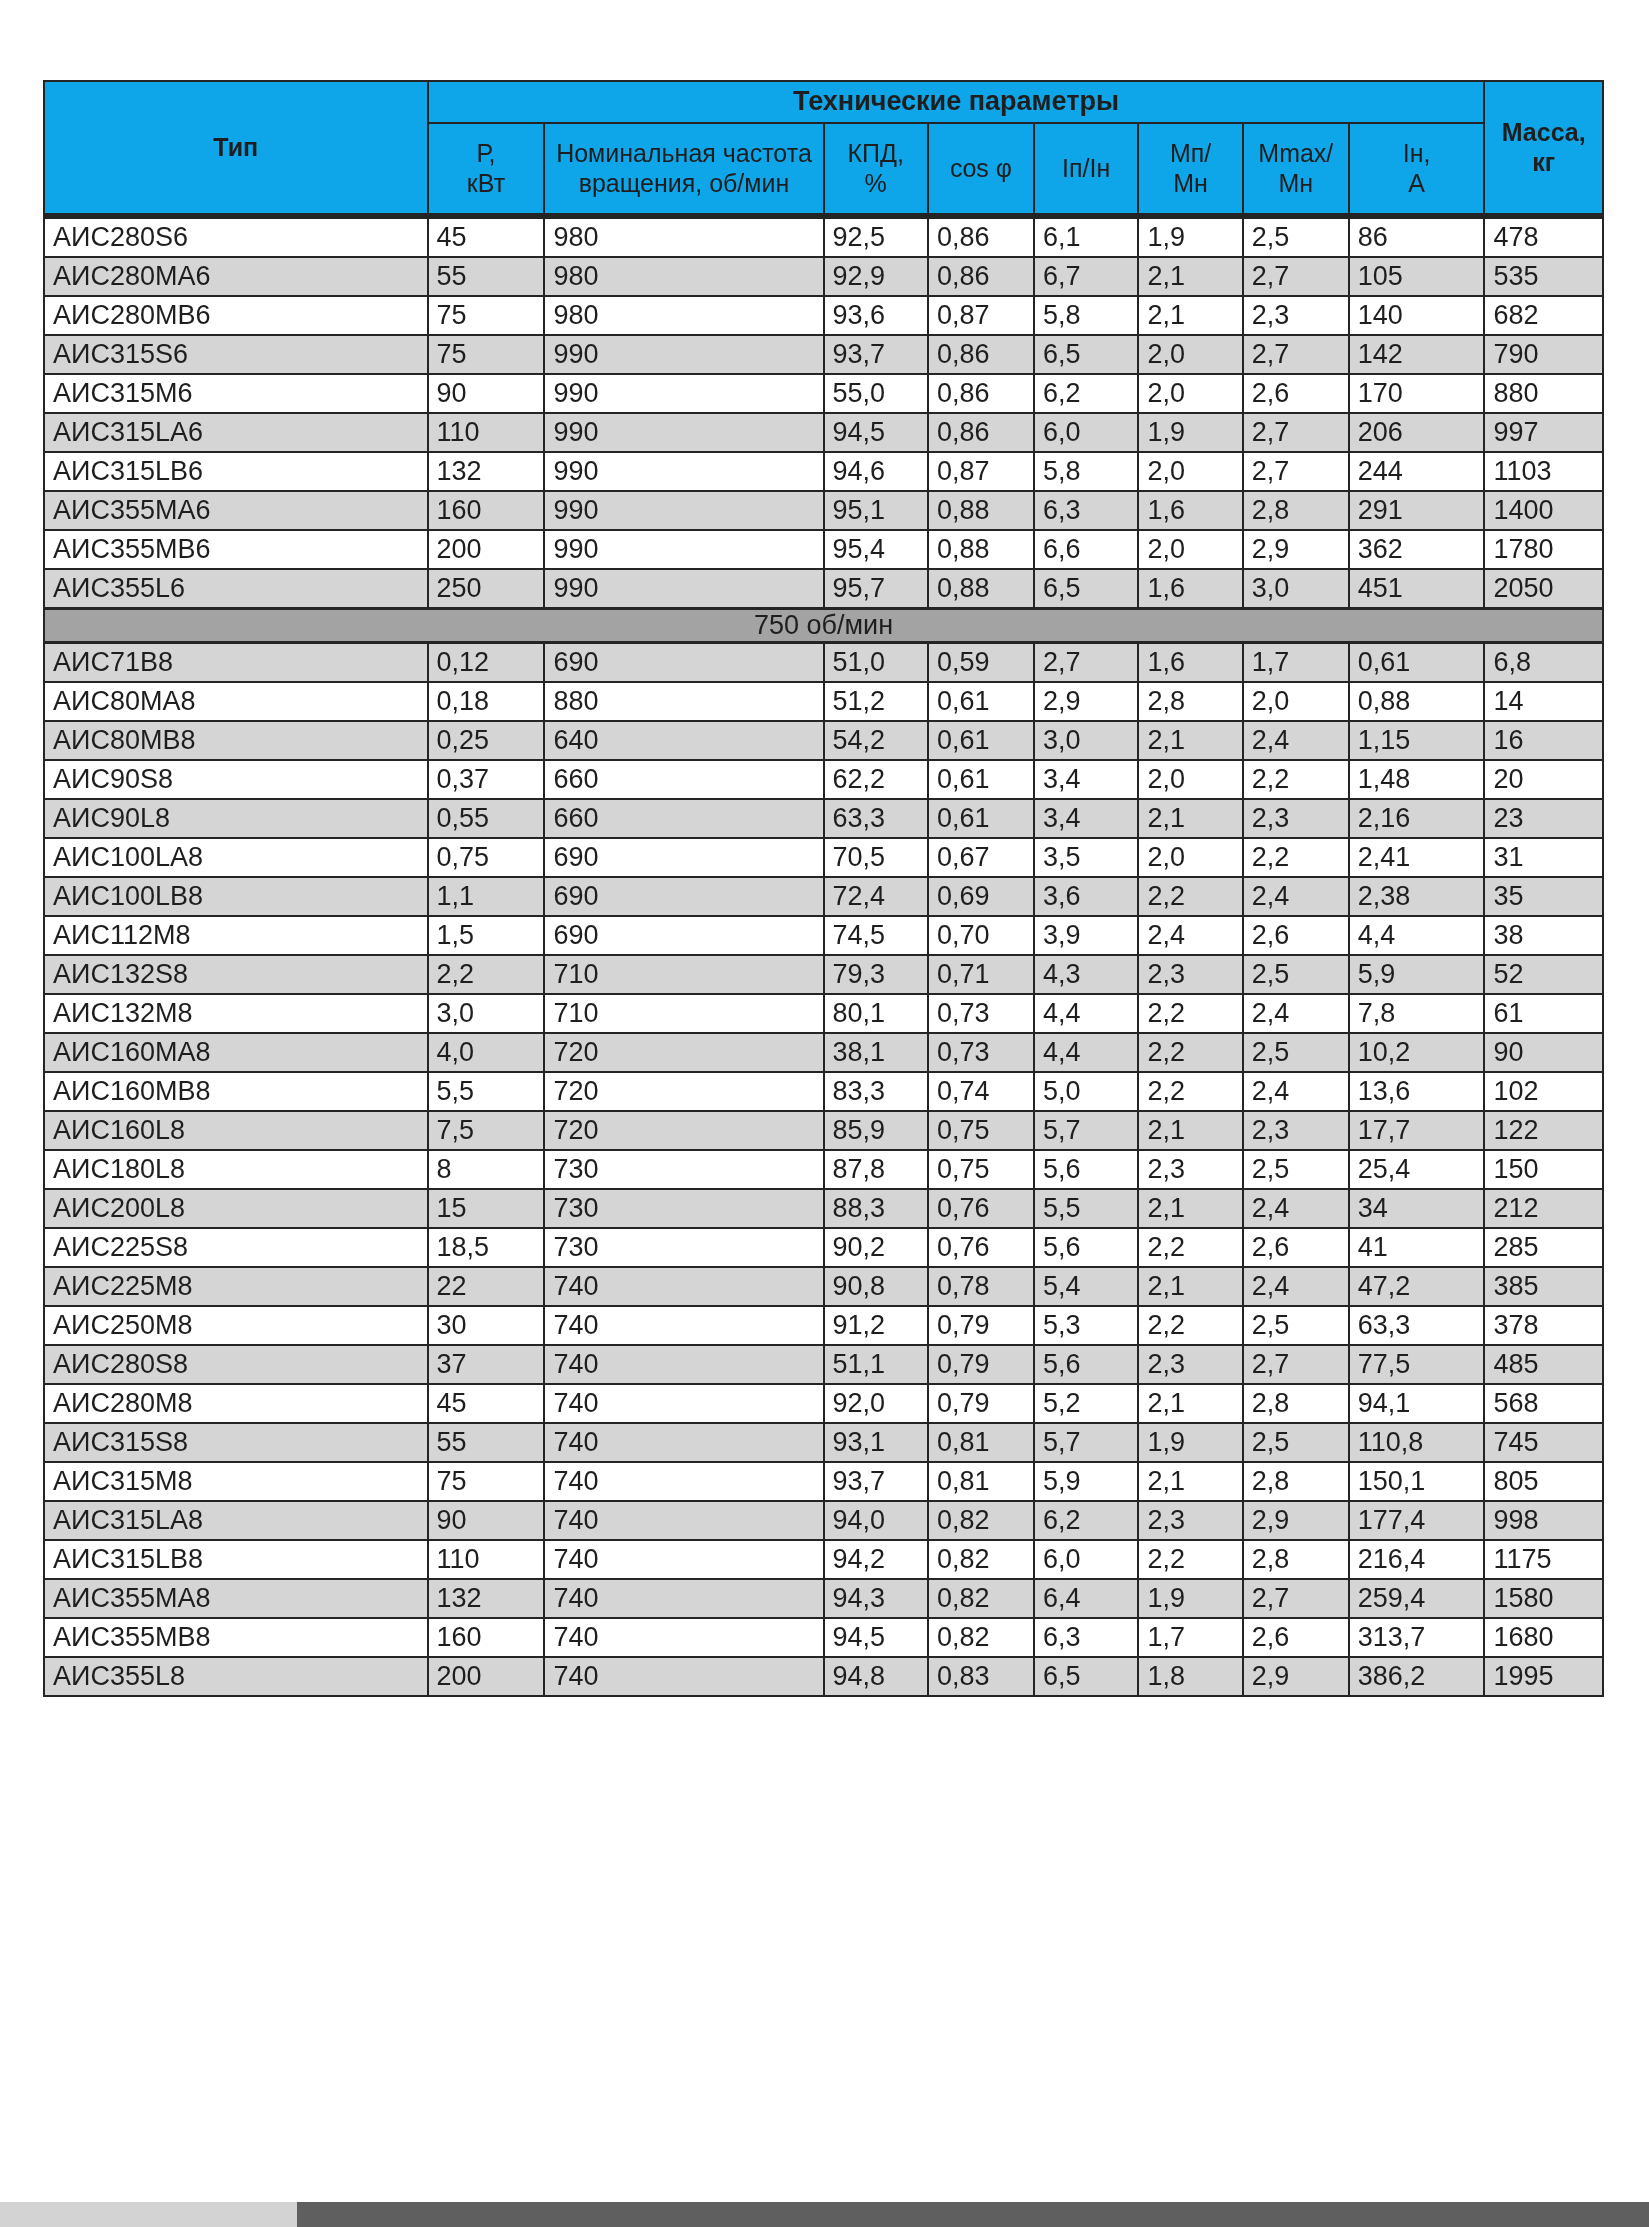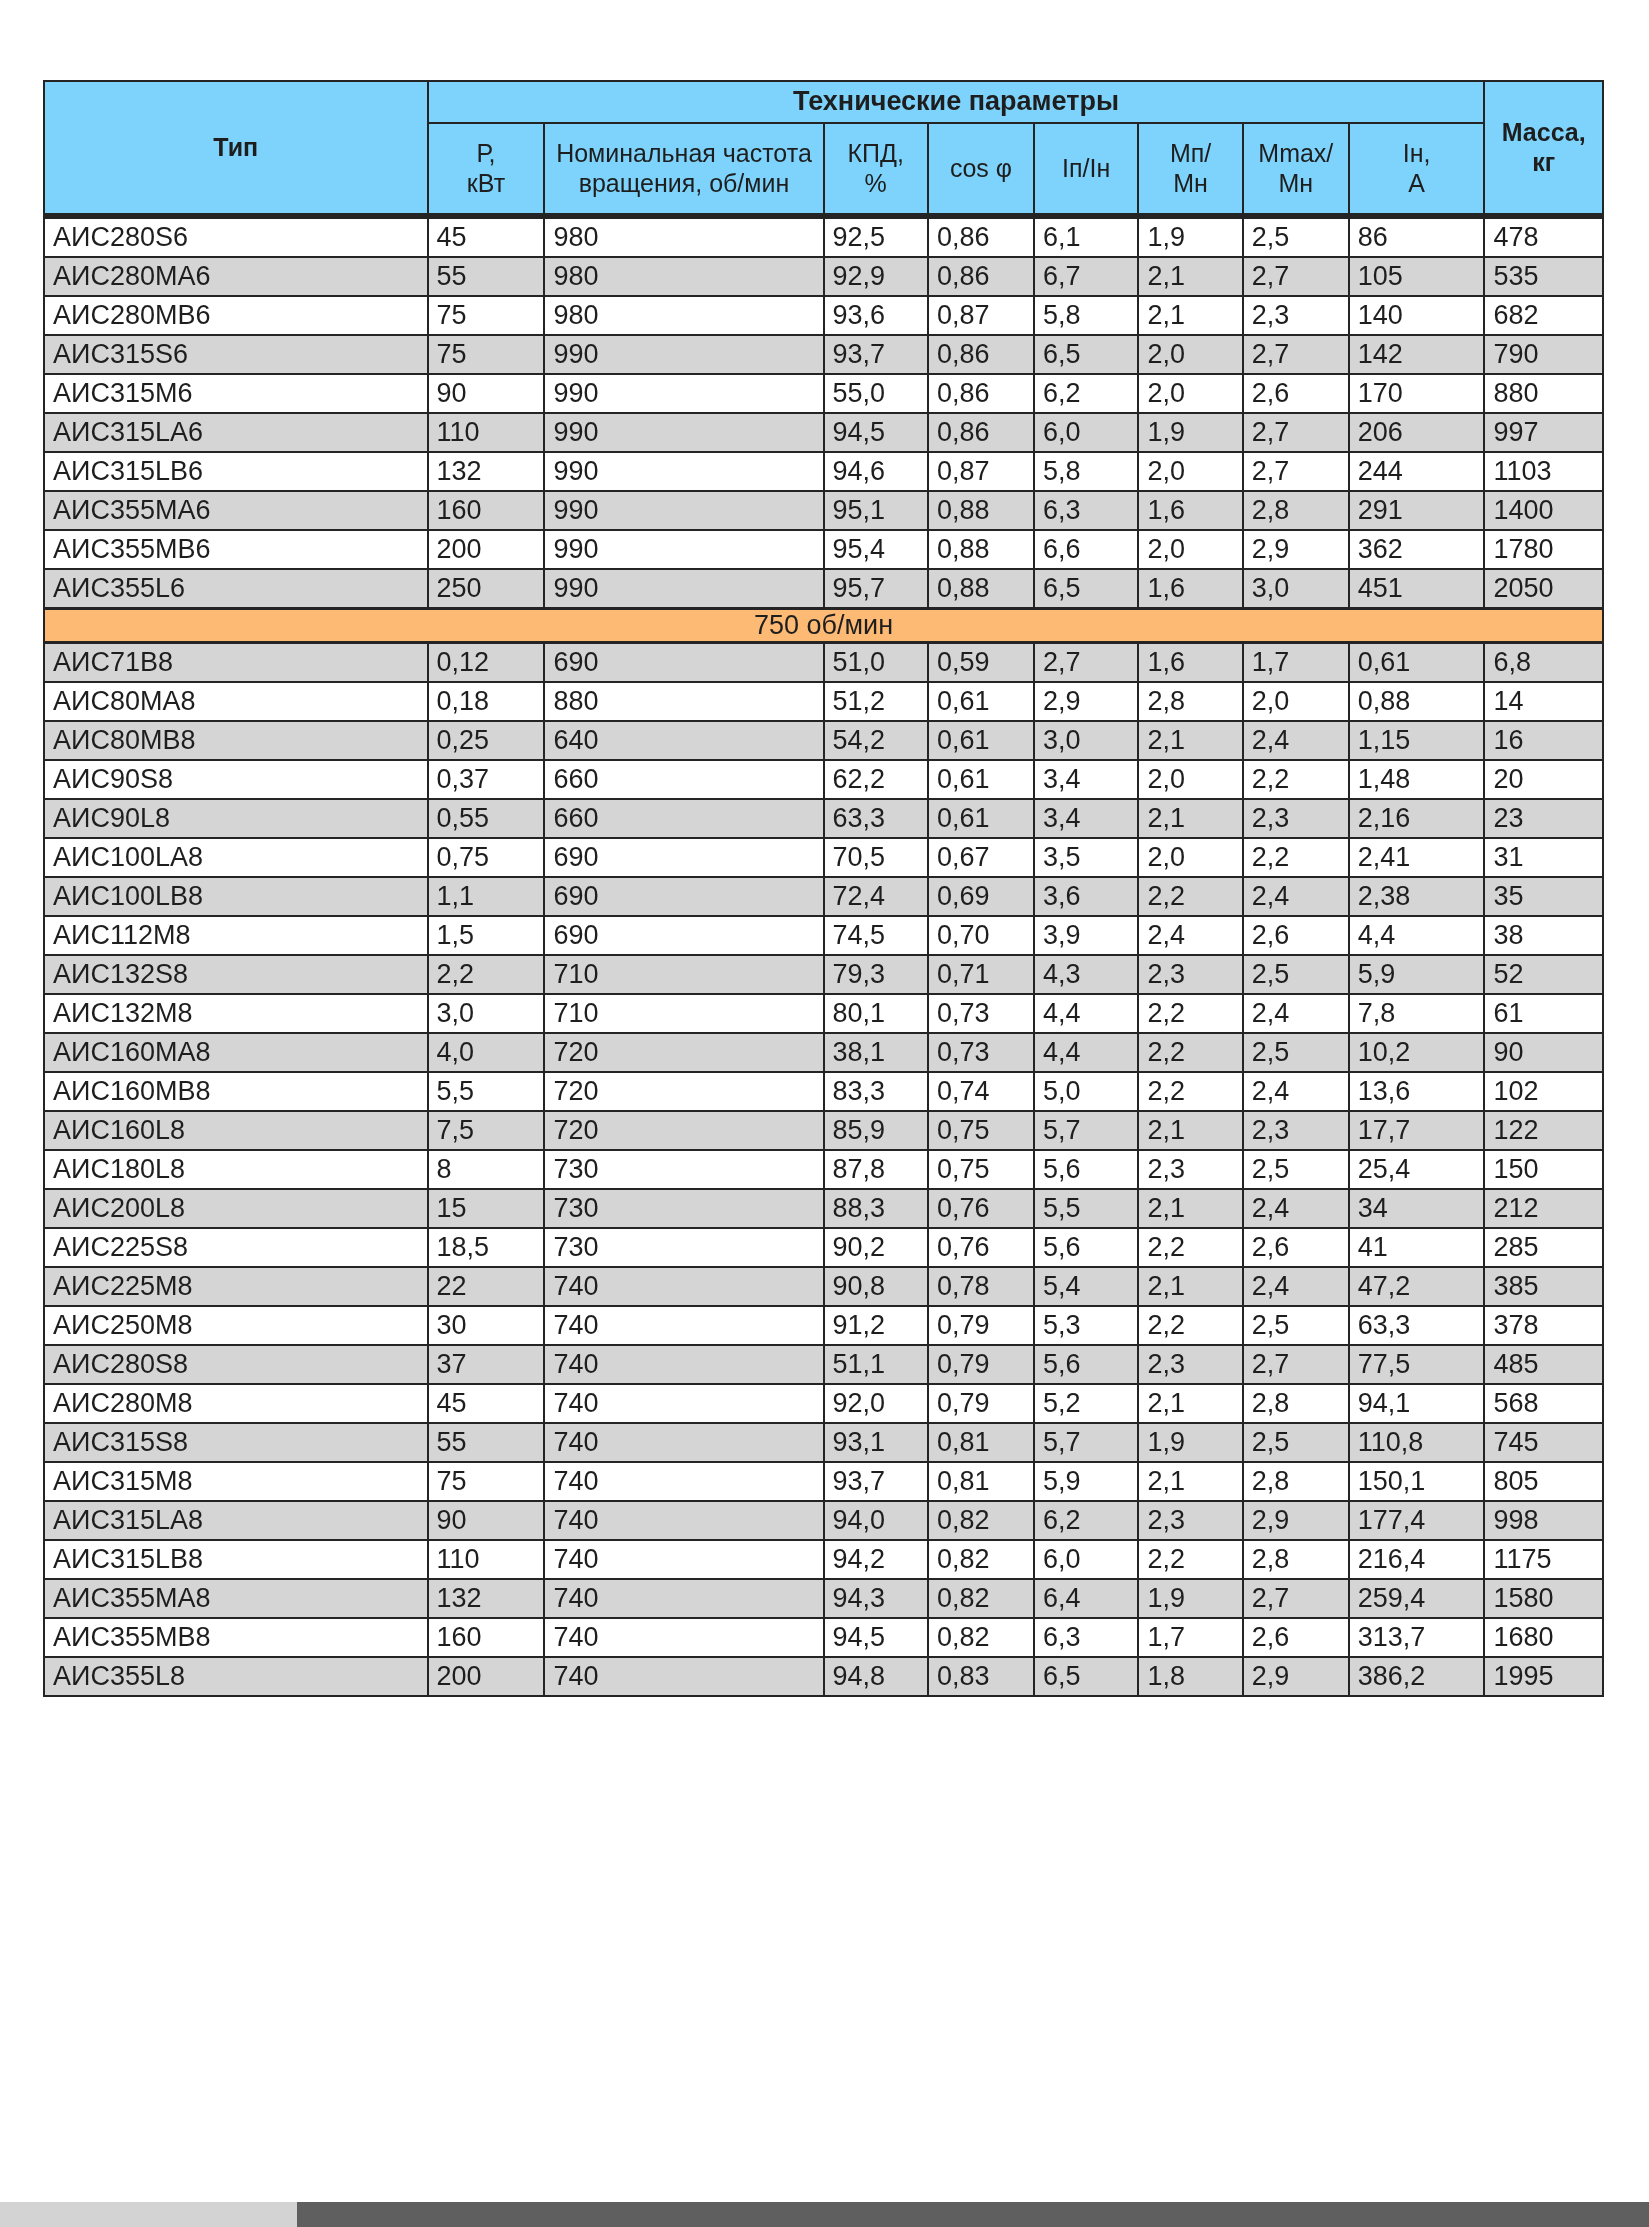--- a/index.html
+++ b/index.html
@@ -8,35 +8,35 @@
   .page{position:absolute;inset:0;background:#ffffff;overflow:hidden;}
 
   table.spec{position:absolute;left:43px;top:80px;width:1561px;
              border-collapse:collapse;table-layout:fixed;
              border:2.7px solid #242424;}
   col.c-type{width:24.6%;} col.c-p{width:7.5%;} col.c-freq{width:17.9%;}
   col.c-kpd{width:6.7%;}  col.c-cos{width:6.8%;} col.c-ip{width:6.7%;}
   col.c-mp{width:6.7%;}   col.c-mmax{width:6.8%;} col.c-in{width:8.7%;}
   col.c-mass{width:7.6%;}
 
-  th{background:#7dd3fc;border:2px solid #242424;
+  th{background:#0ea5e9;border:2px solid #242424;
      font-weight:normal;font-size:25px;line-height:1.18;
      text-align:center;vertical-align:middle;white-space:pre-line;padding:4px 2.7px;}
   .hr1 th{height:32px;}
   .hr2 th{height:81px;border-bottom:6px solid #242424;}
   th.h-bold{font-weight:bold;}
   th.h-type,th.h-mass{border-bottom:6px solid #242424;}
   th.h-band{font-size:27px;font-weight:bold;border-bottom:2.7px solid #242424;}
 
   td{border:2px solid #242424;border-top-width:2.7px;border-bottom-width:2.7px;
      font-size:27px;height:37px;padding:0 4px 0 8px;
      text-align:left;vertical-align:middle;overflow:hidden;white-space:nowrap;}
   tr.r-grey td{background:#d5d5d5;}
   tr.r-white td{background:#ffffff;}
-  td.section{background:#fdba74;text-align:center;height:31px;padding:0;
+  td.section{background:#a3a3a3;text-align:center;height:31px;padding:0;
              border-top:3.3px solid #242424;border-bottom:3.3px solid #242424;}
 
   .footer-bar{position:absolute;left:0;bottom:0;width:1649px;height:25px;
               display:flex;}
   .footer-seg-light{width:297px;height:100%;background:#d3d3d3;}
   .footer-seg-dark{flex:1;height:100%;background:#5f5f5f;}
 </style>
 </head>
 <body>
 

